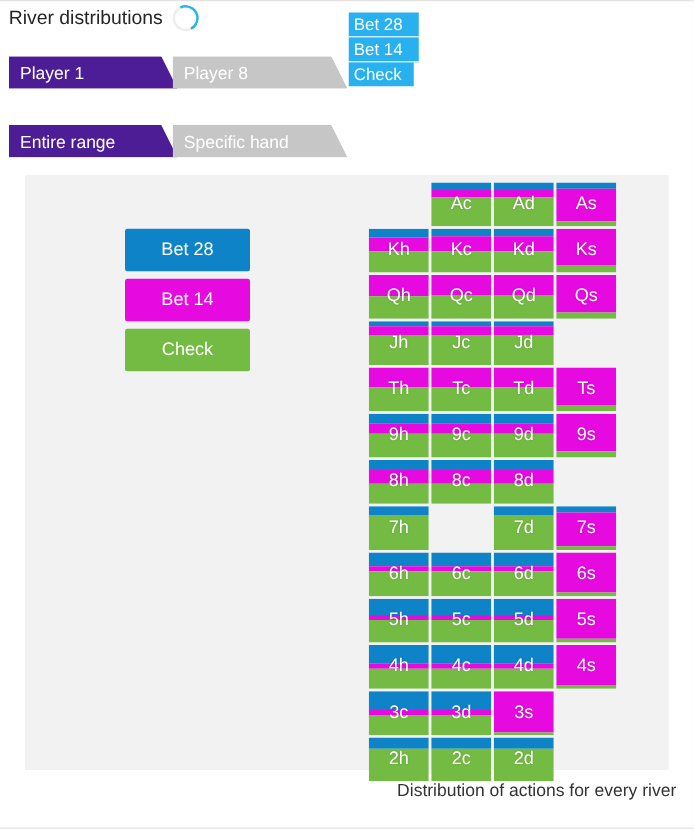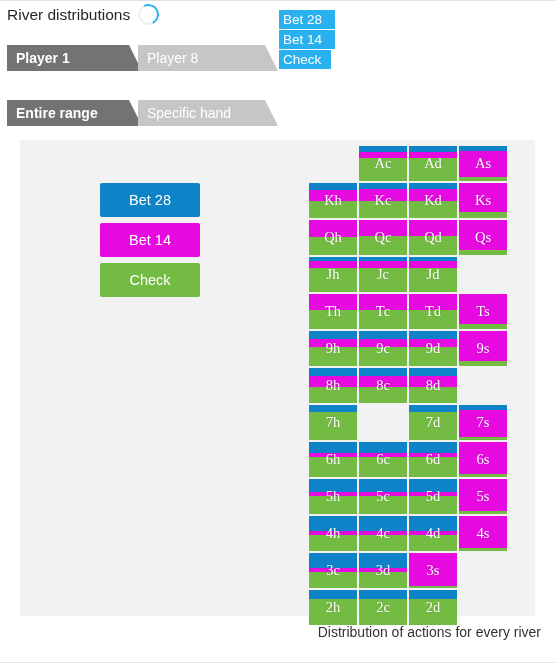--- a/index.html
+++ b/index.html
@@ -89,21 +89,21 @@
     position: relative;
     height: 26px;
     line-height: 26px;
     color: #ffffff;
     font-size: 14px;
     padding-left: 9px;
     box-sizing: border-box;
     white-space: nowrap;
     clip-path: polygon(0 0, calc(100% - 13px) 0, 100% 100%, 0 100%);
   }
-  .chev.active   { background: #737373; font-weight: bold; }
+  .chev.active   { background: #4c1d95; }
   .chev.inactive { background: #c6c6c6; }
 
   #tab-player-1 { width: 135px; }
   #tab-player-2 { width: 140px; margin-left: -4px; }
   #tab-entire-range  { width: 135px; }
   #tab-specific-hand { width: 140px; margin-left: -4px; }
 
   
   #panel {
     position: absolute;
@@ -125,21 +125,21 @@
     text-align: center;
     color: #ffffff;
     font-size: 14.5px;
     margin-bottom: 6px;
     border-radius: 2px;
   }
 
   
   #card-grid {
     position: absolute;
-    left: 289px; top: 6px; font-family: Liberation Serif, serif;
+    left: 275px; top: 6px;
   }
   .grid-row {
     display: flex;
     height: 36px;
     margin-bottom: 1px;
   }
   .cell {
     width: 48px;
     height: 35px;
     margin-right: 2px;

